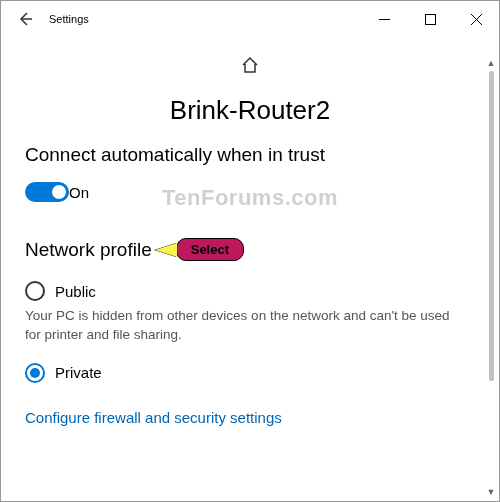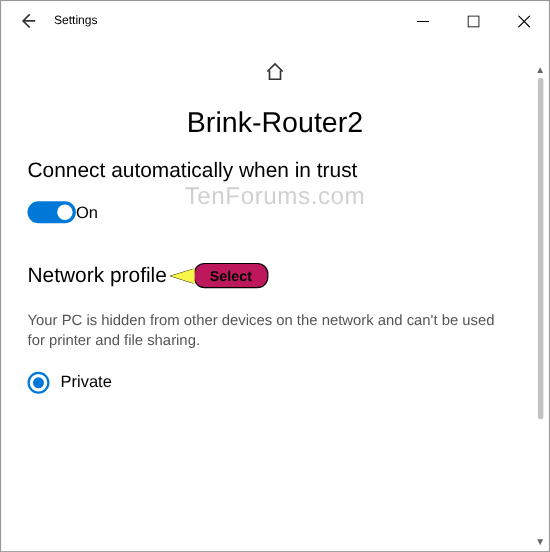--- a/index.html
+++ b/index.html
@@ -150,26 +150,26 @@
       max-width: 440px;
     }
     .link {
       color: #0066b4;
       font-size: 15px;
       margin-top: 8px;
       display: inline-block;
     }
     .watermark {
       position: absolute;
-      top: 164px;
+      top: 184px;
       left: 0;
       right: 0;
       text-align: center;
       font-size: 22px;
-      font-weight: 400;
+      font-weight: 700;
       color: rgba(120,120,120,0.35);
       text-shadow: 1px 1px 1px #fff, -1px -1px 1px #fff;
       pointer-events: none;
       letter-spacing: 0.5px;
       font-family: Arial, sans-serif;
     }
     .scrollbar-track {
       position: absolute;
       right: 3px;
       top: 56px;
@@ -236,30 +236,35 @@
     <div class="toggle"></div>
     <span class="toggle-label">On</span>
   </div>
 
   <div class="np-row">
     <div class="section-heading" style="margin-bottom:0">Network profile</div>
     <div class="callout">Select</div>
   </div>
 
   <div class="radio-block">
+    <div class="radio-row">
+      <div class="radio"></div>
+      <span class="radio-label">Public</span>
+    </div>
     <div class="radio-desc">Your PC is hidden from other devices on the network and can't be used for printer and file sharing.</div>
   </div>
 
   <div class="radio-block">
     <div class="radio-row">
       <div class="radio checked"></div>
       <span class="radio-label">Private</span>
     </div>
   </div>
 
+  <a class="link">Configure firewall and security settings</a>
 </div>
 
 <div class="watermark">TenForums.com</div>
 
 <div class="scrollbar-track">
   <div class="scrollbar-arrow">▲</div>
   <div class="scrollbar-thumb"></div>
   <div class="scrollbar-arrow" style="position:absolute;bottom:0">▼</div>
 </div>
 

